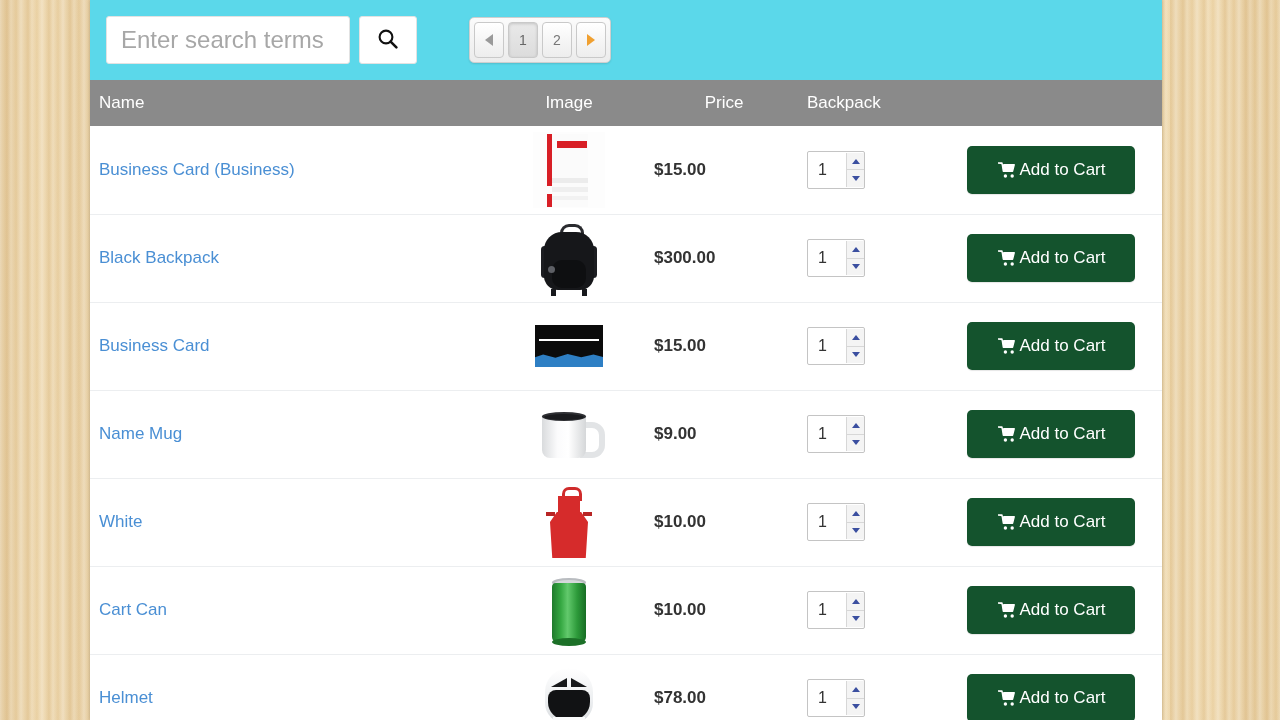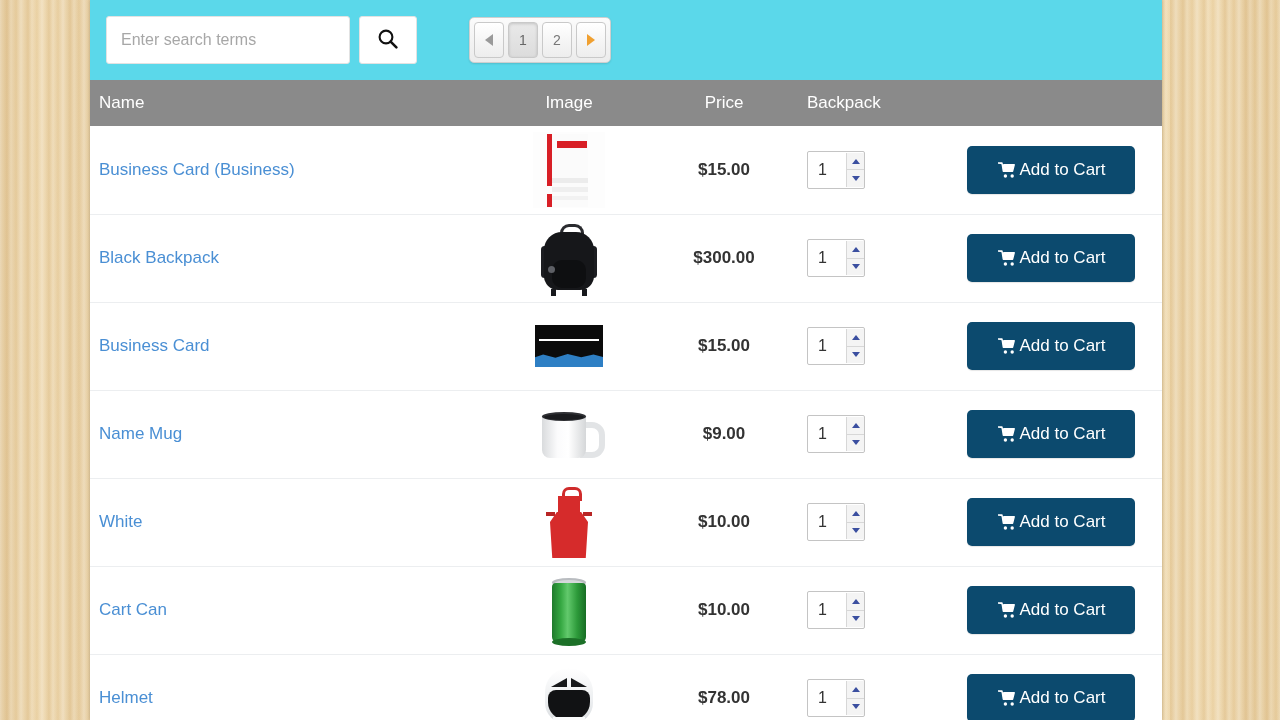--- a/index.html
+++ b/index.html
@@ -61,21 +61,21 @@
     align-items: stretch;
     height: 48px;
   }
   .search-input {
     width: 244px;
     height: 48px;
     box-sizing: border-box;
     border: 1px solid #e2e2e2;
     border-radius: 3px;
     background: #fff;
-    font-size: 16px;
+    font-size: 24px;
     color: #555;
     padding: 0 14px;
     outline: none;
     font-family: "Liberation Sans", sans-serif;
   }
   .search-input::placeholder { color: #a7a7a7; }
 
   .search-btn {
     width: 58px;
     height: 48px;
@@ -153,21 +153,21 @@
 
   .prod-name {
     color: #4a8fd4;
     font-size: 17px;
     padding-left: 9px;
     cursor: pointer;
     text-decoration: none;
     display: inline-block;
   }
   .price {
-    text-align: center;
+    text-align: left;
     font-size: 17px;
     color: #333;
     font-weight: bold;
   }
   .img-cell { text-align: center; }
   .thumb-box {
     width: 72px;
     height: 76px;
     margin: 0 auto;
     position: relative;
@@ -208,21 +208,21 @@
     cursor: pointer;
   }
   .spin div:first-child { border-bottom: 1px solid #d7d7d7; }
   .sp-up   { width:0; height:0; border-left:4px solid transparent; border-right:4px solid transparent; border-bottom:5px solid #3b4fa0; }
   .sp-down { width:0; height:0; border-left:4px solid transparent; border-right:4px solid transparent; border-top:5px solid #3b4fa0; }
 
   
   .cart-btn {
     width: 168px;
     height: 48px;
-    background: #0c4a6e;
+    background: #14532d;
     border: none;
     border-radius: 5px;
     color: #ffffff;
     font-size: 17px;
     display: flex;
     align-items: center;
     justify-content: center;
     cursor: pointer;
     font-family: "Liberation Sans", sans-serif;
     box-shadow: 0 1px 1px rgba(0,0,0,0.10);

